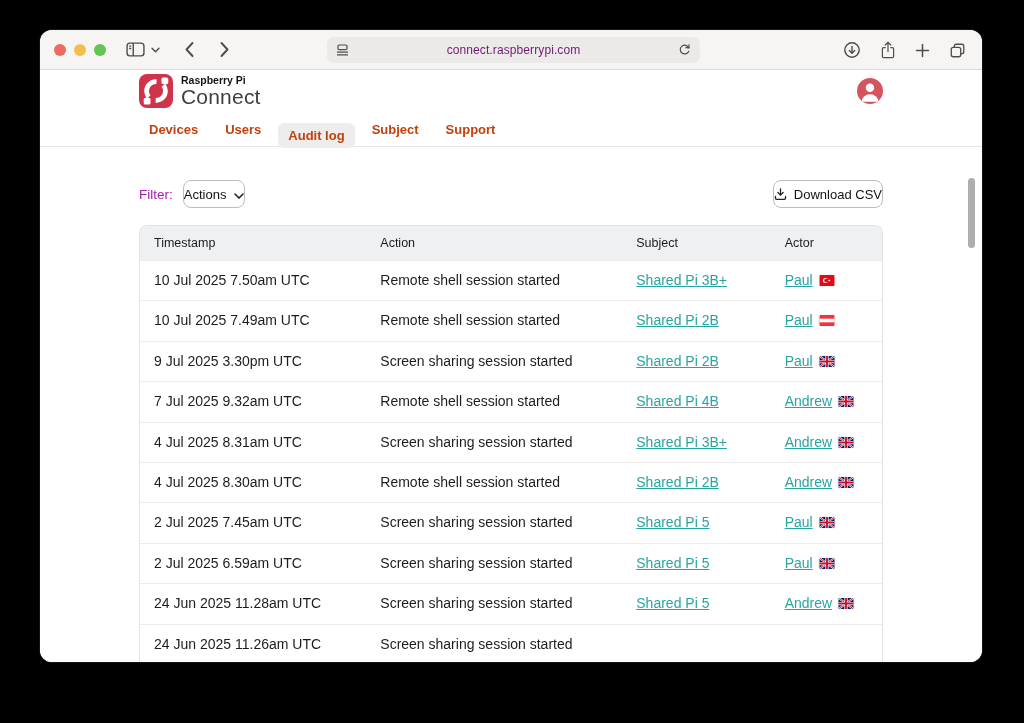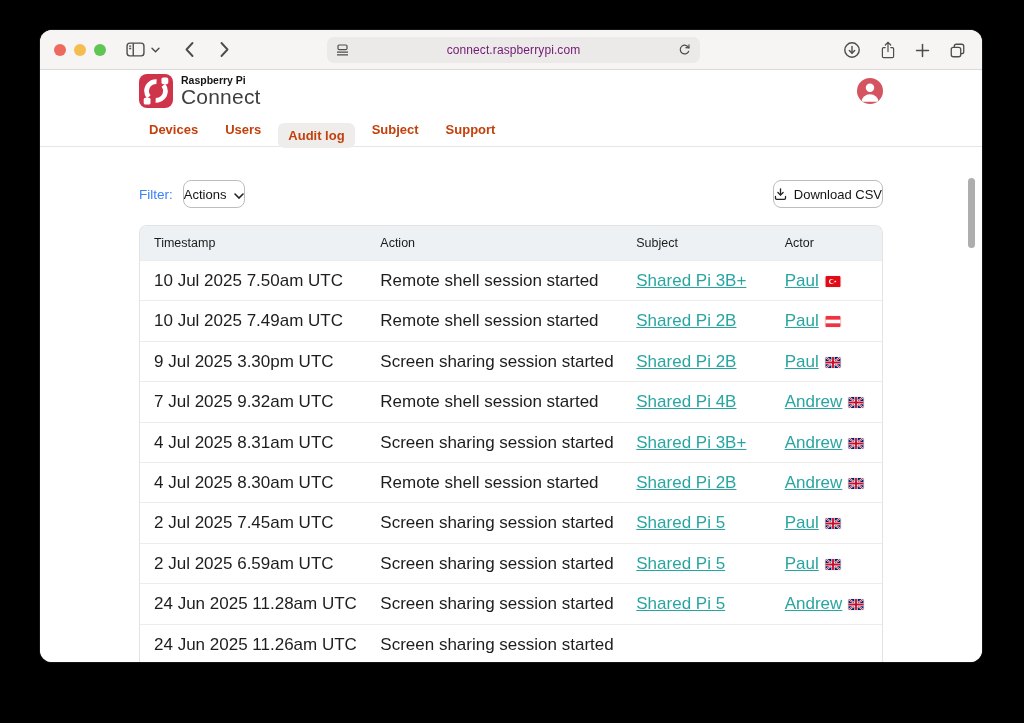--- a/index.html
+++ b/index.html
@@ -61,41 +61,41 @@
   .nav-row{height:35px;border-bottom:1px solid #e8e6e4;display:flex;align-items:center;box-sizing:border-box;}
   .nav-tabs{display:flex;align-items:center;}
   .tab{
     font-size:13px;font-weight:700;color:#c2410c;padding:5px 10px;border-radius:6px;
     margin-right:7px;cursor:default;white-space:nowrap;
   }
   .tab.active{background:var(--active-tab,#efedec);margin-top:13px;}
   
   .main{padding-top:33px;}
   .filter-bar{display:flex;align-items:center;}
-  .filter-label{font-size:13.5px;color:#3b82f6;margin-right:10px;}
+  .filter-label{font-size:13.5px;color:#a21caf;margin-right:10px;}
   .btn{
     display:inline-flex;align-items:center;gap:8px;background:#fff;
     border:1px solid #bfbdbb;border-radius:8px;padding:6px 0;
     font-size:13px;color:#141414;line-height:1;
   }
   .btn .chev{margin-top:1px;}
   .dl-btn{margin-left:auto;gap:7px;}
   
   .table{
     margin-top:17px;border:1px solid #e3e3e3;border-bottom:none;
     border-radius:8px 8px 0 0;overflow:hidden;background:#fff;
   }
   .tgrid{display:grid;grid-template-columns:30.5% 34.5% 20% 15%;}
   .thead{background:var(--thead-bg,#edf1f4);}
   .th{
     padding:10px 14px;font-size:12.5px;font-weight:400;color:#1b1b1b;
   }
   .trow{border-top:1px solid #ececec;}
   .td{
-    padding:12px 14px;font-size:17px;color:#1d1d1d;white-space:nowrap;
+    padding:12px 14px;font-size:14px;color:#1d1d1d;white-space:nowrap;
     line-height:15.4px;
   }
   a.cell-link{color:var(--link,#29a5a1);text-decoration:underline;cursor:pointer;}
   .flag{display:inline-block;margin-left:6px;vertical-align:-1px;line-height:0;}
   .flag svg{border-radius:1.5px;display:inline-block;box-shadow:0 0 0 .5px rgba(0,0,0,.08);}
   
   .scroll-thumb{
     position:absolute;right:7px;top:148px;width:7px;height:70px;border-radius:4px;
     background:#9a9a9a;opacity:.8;
   }

